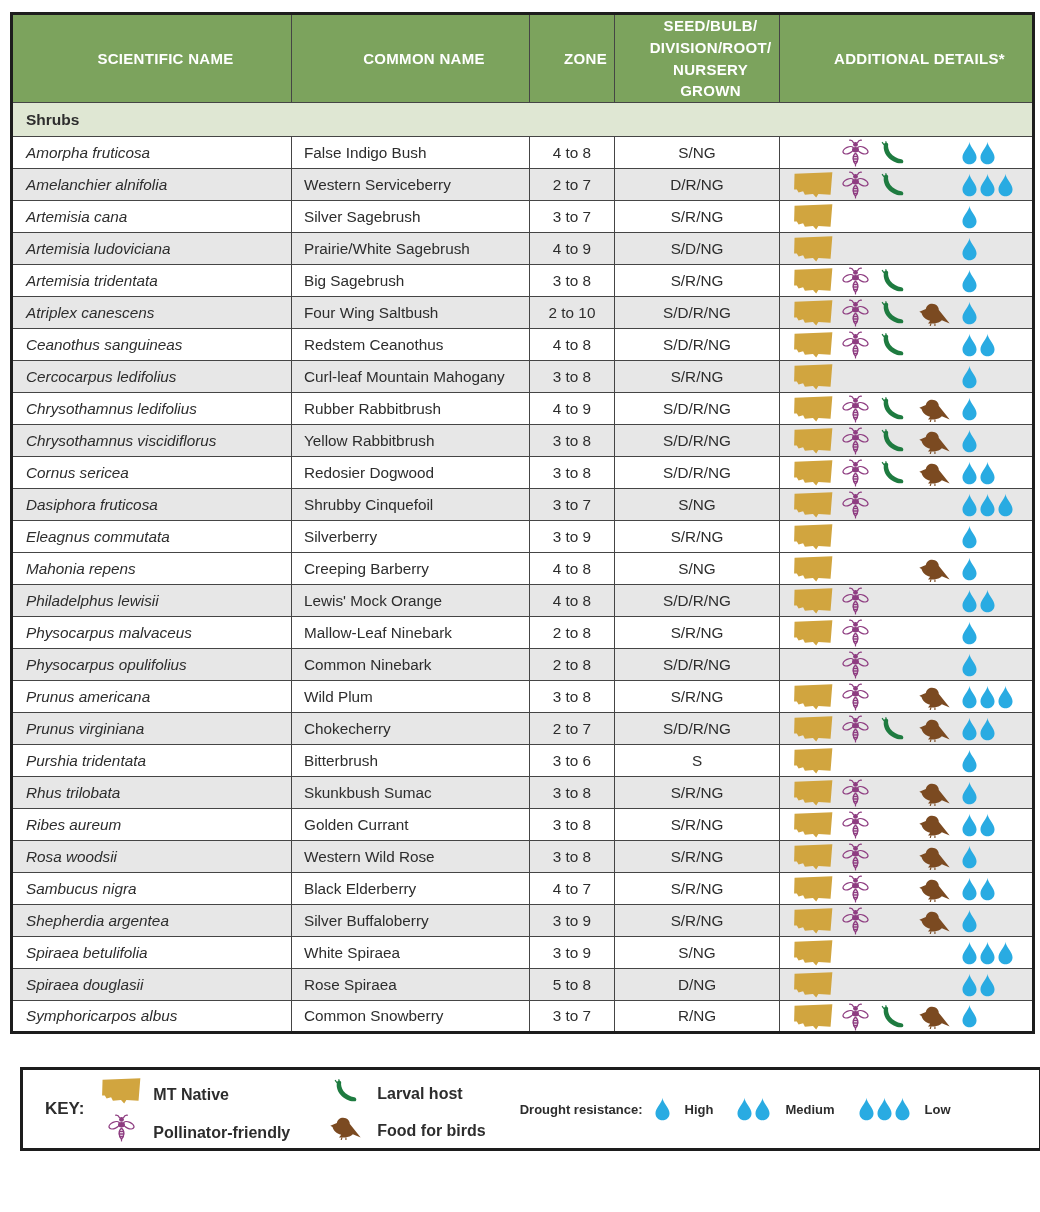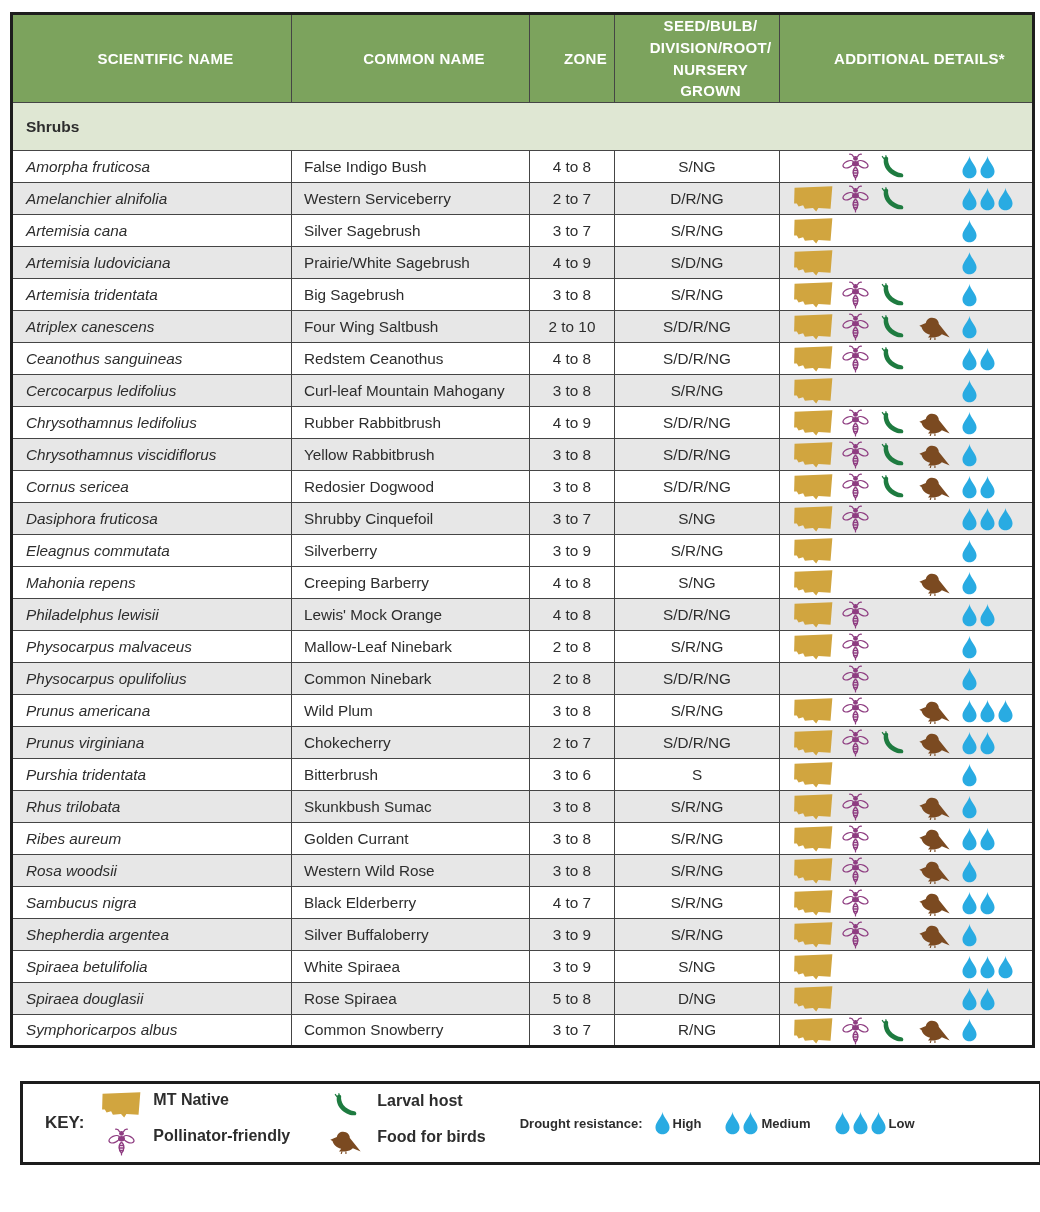--- a/index.html
+++ b/index.html
@@ -21,21 +21,21 @@
   th,td{border:1px solid var(--c-border);}
   th{
     background:var(--c-header); color:#fff; font-weight:bold;
     font-size:15px; letter-spacing:.3px; text-align:center;
     vertical-align:middle; height:84px; line-height:1.45;padding-left:27px;
   }
   th.seed{white-space:pre-line;}
   td{height:32px; font-size:15.3px; vertical-align:middle;}
   td.section{
     background:var(--c-section); font-weight:bold; font-size:15.5px;
-    padding-left:13px; height:48px;
+    padding-left:13px; height:34px;
   }
   td.sci{font-style:italic; padding-left:13px;}
   td.com{padding-left:12px;}
   td.zone, td.seedv{text-align:center;}
   tr.alt td{background:var(--c-alt);}
 
   .slots{display:flex; align-items:center; padding-left:9px;}
   .slot{display:flex; justify-content:center; align-items:center;}
   .slot.s-mt{width:48px;} .slot.s-bee{width:36px;}
   .slot.s-cat{width:38px;} .slot.s-bird{width:46px;}
@@ -51,29 +51,29 @@
   .key-box{
     margin:33px 10px 0 10px; width:1022px; height:84px;
     border:3px solid var(--c-outer); background:#fff;
     display:flex; align-items:center; padding:0 22px;
   }
   .key-label{font-weight:bold; font-size:17px; margin-right:16px;}
   .key-grid{
     display:grid; grid-template-columns:auto auto;
     column-gap:34px; row-gap:9px; align-items:center;
   }
-  .key-item{display:flex; align-items:flex-start; gap:11px;
+  .key-item{display:flex; align-items:flex-end; gap:11px;
             font-weight:bold; font-size:16px; white-space:nowrap;}
   .key-item .kic{display:flex; width:42px; justify-content:center;}
   .key-drought{
     display:flex; align-items:center; margin-left:34px;
     font-weight:bold; font-size:13px; white-space:nowrap;
   }
   .key-drought .dr-label{margin-right:12px;}
-  .dr-level{display:flex; align-items:center; gap:3px; margin-right:24px;}
+  .dr-level{display:flex; align-items:center; gap:15px; margin-right:24px;}
   .dr-level:last-child{margin-right:0;}
   .dr-level .drops{margin-left:0;}
 </style>
 </head>
 <body>
 
 <svg width="0" height="0" style="position:absolute" aria-hidden="true">
   <defs>
     <symbol id="i-mt" viewBox="0 0 46 30">
       <path fill="currentColor" d="M2.5 3 L44.5 1.5 L42.5 26.5 L29 25.5 L26.5 29.5 L23 25.5 L14 26.5 L12 22.5 L7 24 L5 20.5 L2 20.5 Z"></path>

